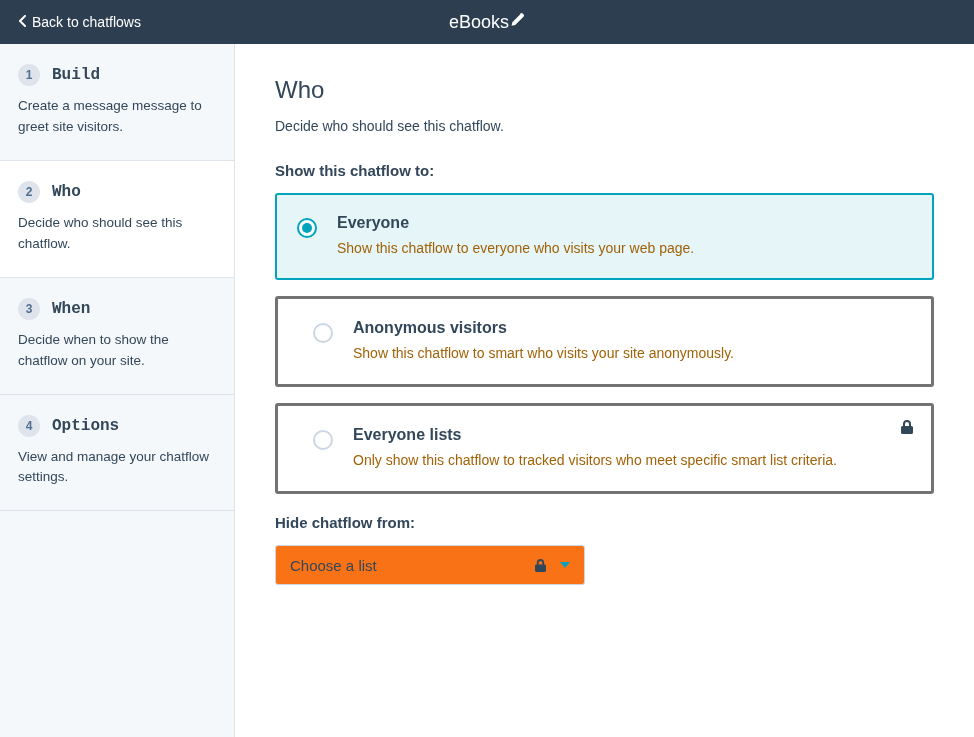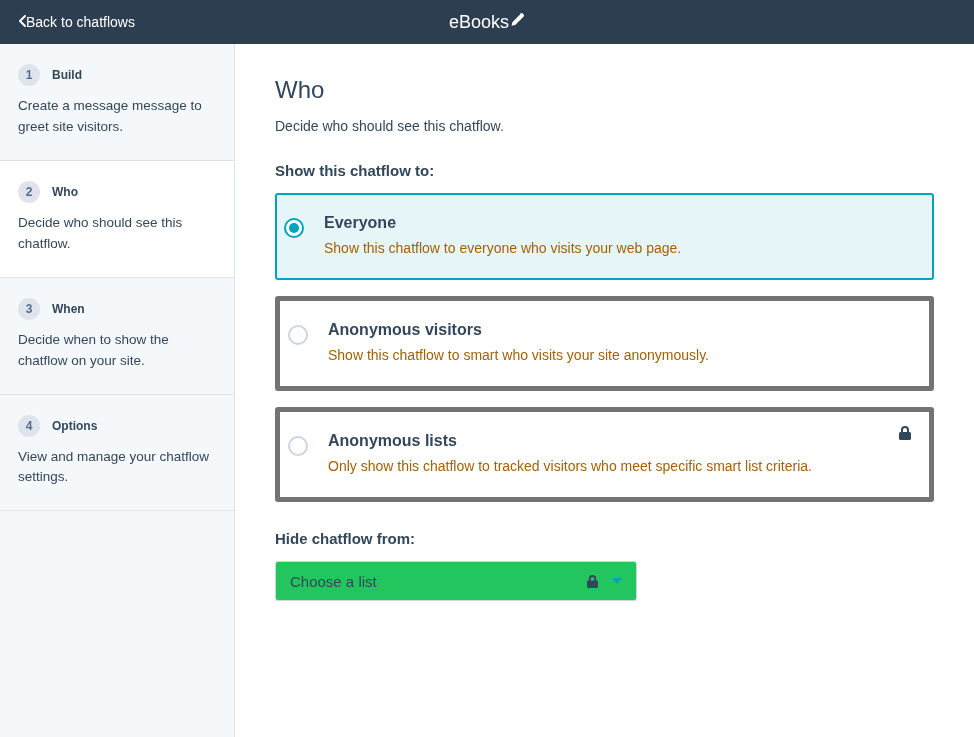--- a/index.html
+++ b/index.html
@@ -16,21 +16,21 @@
       height: 44px;
       display: flex;
       align-items: center;
       justify-content: space-between;
       padding: 0 18px;
       color: #fff;
     }
     .back-link {
       display: flex;
       align-items: center;
-      gap: 0;
+      gap: 6px;
       font-size: 14px;
       cursor: pointer;
     }
     .back-link svg { width: 8px; height: 12px; }
     .title-wrap {
       position: absolute;
       left: 50%;
       transform: translateX(-50%);
       display: flex;
       align-items: center;
@@ -61,23 +61,24 @@
       border-radius: 50%;
       background: #dfe3eb;
       color: #516f90;
       font-size: 12px;
       font-weight: 600;
       display: flex;
       align-items: center;
       justify-content: center;
     }
     .step-title {
-      font-size: 12px;
-      font-weight: 600;
-      color: #33475b;
+      font-size: 16px;
+      font-weight: 600;
+      color: #33475b;
+      font-family: Liberation Mono, monospace;
     }
     .step-desc {
       font-size: 13.5px;
       color: #33475b;
       line-height: 1.55;
     }
     .main {
       flex: 1;
       padding: 32px 40px 20px 40px;
       overflow-y: auto;
@@ -93,35 +94,35 @@
       color: #33475b;
       margin-bottom: 28px;
     }
     .section-label {
       font-size: 15px;
       font-weight: 600;
       color: #33475b;
       margin-bottom: 14px;
     }
     .option-card {
-      border: 5px solid #737373;
+      border: 3px solid #737373;
       border-radius: 3px;
-      padding: 20px 8px;
+      padding: 20px 35px;
       display: flex;
       align-items: flex-start;
       gap: 20px;
       margin-bottom: 16px;
       cursor: pointer;
       position: relative;
       background: #fff;
     }
     .option-card.selected {
       border: 2px solid #00a4bd;
       background: #e5f5f8;
-      padding: 19px 7px;
+      padding: 19px 20px;
     }
     .radio {
       width: 20px; height: 20px;
       border: 2px solid #cbd6e2;
       border-radius: 50%;
       flex-shrink: 0;
       margin-top: 4px;
       position: relative;
       background: #fff;
     }
@@ -146,34 +147,34 @@
       color: #a16207;
       line-height: 1.5;
     }
     .lock-badge {
       position: absolute;
       top: 14px;
       right: 18px;
       color: #33475b;
     }
     .lock-badge svg { width: 12px; height: 14px; }
-    .hide-section { margin-top: 28px; }
+    .hide-section { margin-top: 20px; }
     .select-box {
       border: 1px solid #cbd6e2;
       border-radius: 3px;
       height: 40px;
-      width: 362px;
+      width: 310px;
       display: flex;
       align-items: center;
       justify-content: space-between;
       padding: 0 14px;
       font-size: 15px;
       color: #33475b;
       cursor: pointer;
-      background: #22c55e;
+      background: #f97316;
     }
     .select-right {
       display: flex;
       align-items: center;
       gap: 14px;
     }
     .select-right .lock svg { width: 11px; height: 13px; display:block; }
     .select-right .caret svg { width: 10px; height: 6px; display:block; }
   </style>
 </head>
@@ -250,21 +251,21 @@
       <div class="option-body">
         <div class="option-title">Anonymous visitors</div>
         <div class="option-desc">Show this chatflow to smart who visits your site anonymously.</div>
       </div>
     </div>
 
 
     <div class="option-card">
       <div class="radio"></div>
       <div class="option-body">
-        <div class="option-title">Anonymous lists</div>
+        <div class="option-title">Everyone lists</div>
         <div class="option-desc">Only show this chatflow to tracked visitors who meet specific smart list criteria.</div>
       </div>
       <div class="lock-badge">
         <svg viewBox="0 0 12 14" fill="#33475b">
             <path d="M2 6V4a4 4 0 0 1 8 0v2h.5A1.5 1.5 0 0 1 12 7.5v5A1.5 1.5 0 0 1 10.5 14h-9A1.5 1.5 0 0 1 0 12.5v-5A1.5 1.5 0 0 1 1.5 6H2zm2 0h4V4a2 2 0 1 0-4 0v2z"></path>
           </svg>
       </div>
     </div>
 
     <div class="hide-section">

